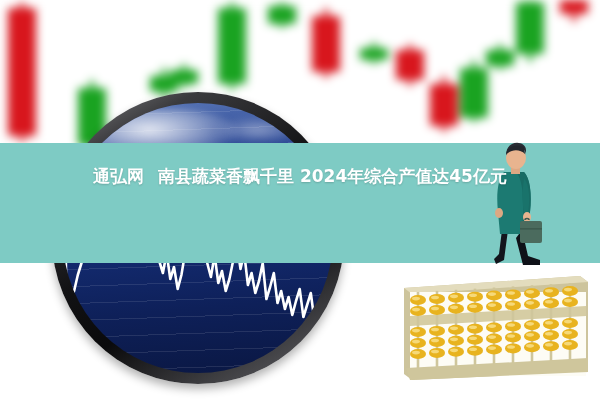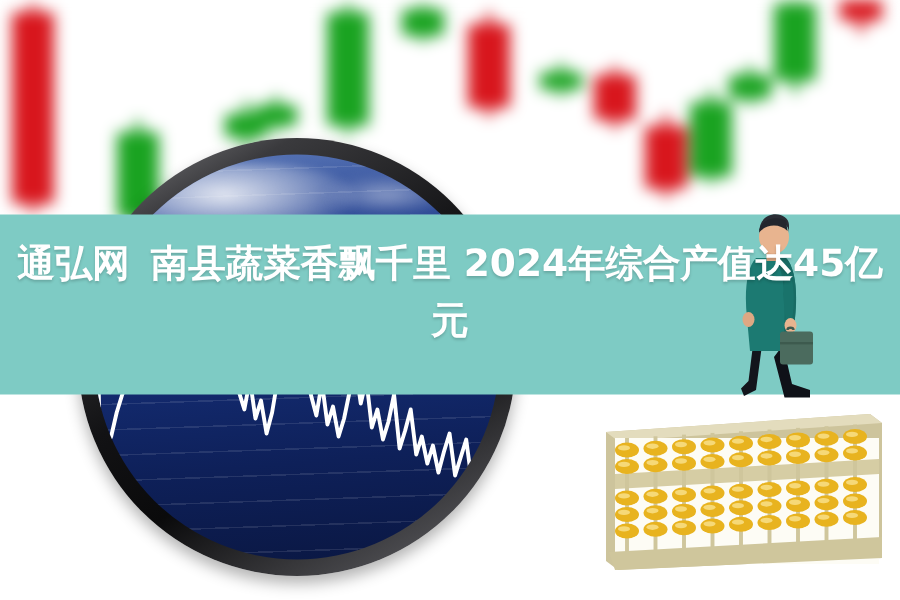--- a/index.html
+++ b/index.html
@@ -89,21 +89,21 @@
 
   
   .abacus{position:absolute;left:398px;top:272px;width:196px;height:112px;z-index:4;}
 
   
   .title{
     position:absolute;left:0;top:157px;width:600px;
     z-index:9;
     text-align:center;
     color:#ffffff;
-    font-size:25px;
+    font-size:17px;
     font-weight:bold;
     line-height:38px;
     letter-spacing:0px;
     font-family:"DejaVu Sans","Liberation Sans",sans-serif;
     text-shadow:0 1px 2px rgba(0,0,0,.18);
     padding:0 8px;
     box-sizing:border-box;
   }
   .site{margin-right:14px;}
 </style>

